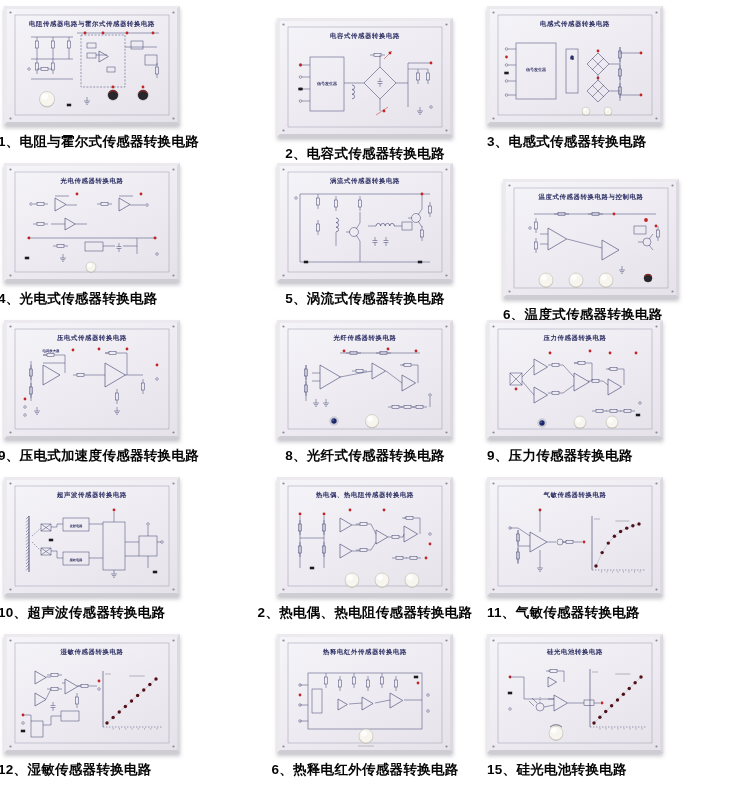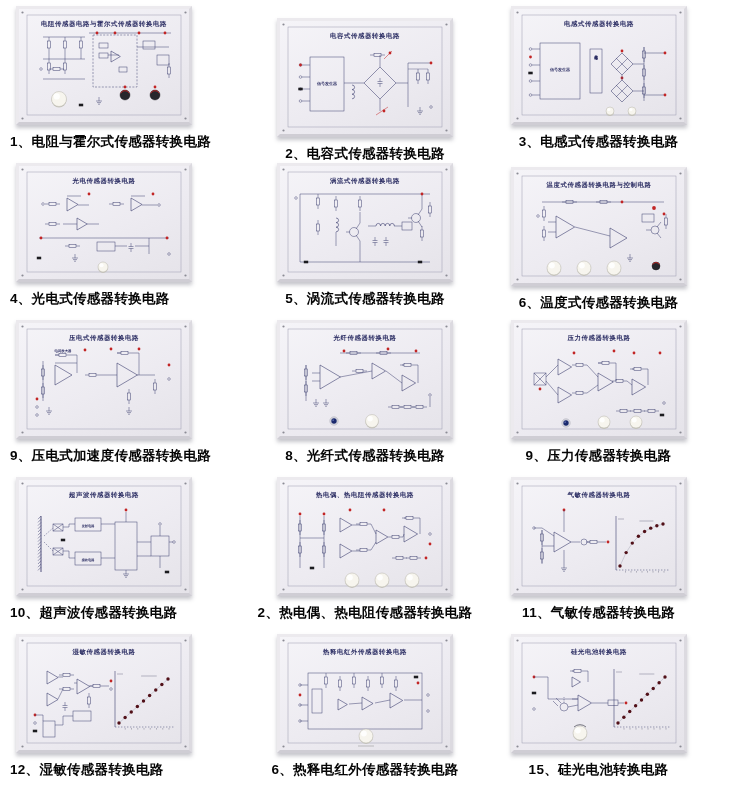--- a/index.html
+++ b/index.html
@@ -1,20 +1,20 @@
 <!DOCTYPE html>
 <html><head>
 <meta charset="utf-8">
 <style>
   html,body{margin:0;padding:0;background:#ffffff;}
   body{width:730px;font-family:"Liberation Sans",sans-serif;}
   .grid{display:grid;grid-template-columns:243px 244px 243px;grid-auto-rows:157px;padding-top:6px;}
   .cell{display:flex;flex-direction:column;align-items:center;}
-  .cell:nth-child(3n+1){align-items:flex-start;padding-left:16px;}
-  .cell:nth-child(3n){align-items:center;padding-right:20px;}
+  .cell:nth-child(3n+1){align-items:flex-start;padding-left:4px;}
+  .cell:nth-child(3n){align-items:flex-start;padding-right:20px;}
   .panel{width:170px;height:113px;position:relative;flex:0 0 auto;
     background:linear-gradient(155deg,#f5f4f8 0%,#edebf1 55%,#e5e3e9 100%);
     border:3px solid #eceaee;border-bottom-color:#cfcdd4;border-right-color:#dcdae0;
     box-shadow:0 3px 4px rgba(110,110,125,.4);}
   .panel svg{position:absolute;left:0;top:0;width:100%;height:100%;display:block;}
   .caption{margin-top:8px;font-weight:bold;font-size:13.5px;color:#050505;white-space:nowrap;letter-spacing:.3px;}
   .cell:nth-child(3n+1) .caption{margin-left:-6px;}
 </style>
 </head>
 <body>
@@ -323,21 +323,21 @@
           <line x1="150" y1="47" x2="150" y2="51" stroke="#3e4070" stroke-width="0.5"></line>
           <circle cx="16" cy="32" r="1.3" fill="none" stroke="#3e4070" stroke-width="0.45"></circle>
           <circle cx="142" cy="28" r="1.4" fill="#c22525"></circle>
           <rect x="23.8" y="94.7" width="4.4" height="2.6" fill="#1b1b1f"></rect>
           <rect x="137.8" y="94.7" width="4.4" height="2.6" fill="#1b1b1f"></rect>
         </svg>
     </div>
     <figcaption class="caption">5、涡流式传感器转换电路</figcaption>
   </figure>
 
-  <figure class="cell" style="margin:4px">
+  <figure class="cell" style="margin:16px">
     <div class="panel">
       <svg viewBox="0 0 170 113">
           <rect x="8" y="6" width="154" height="100" fill="none" stroke="#9a9ab0" stroke-width="0.5"></rect>
           <circle cx="3.5" cy="3.5" r="1.1" fill="#8b8b95"></circle>
           <circle cx="166.5" cy="3.5" r="1.1" fill="#8b8b95"></circle>
           <circle cx="3.5" cy="109.5" r="1.1" fill="#8b8b95"></circle>
           <circle cx="166.5" cy="109.5" r="1.1" fill="#8b8b95"></circle>
           <text x="85" y="17" font-size="6.4" fill="#2b2d63" text-anchor="middle" font-weight="bold" letter-spacing="0.6" font-family="&quot;Liberation Sans&quot;,sans-serif">温度式传感器转换电路与控制电路</text>
           <path d="M42,46 L42,68 L60.7,57 Z" fill="none" stroke="#3e4070" stroke-width="0.6"></path>
           <path d="M96,58 L96,78 L113,68 Z" fill="none" stroke="#3e4070" stroke-width="0.6"></path>

